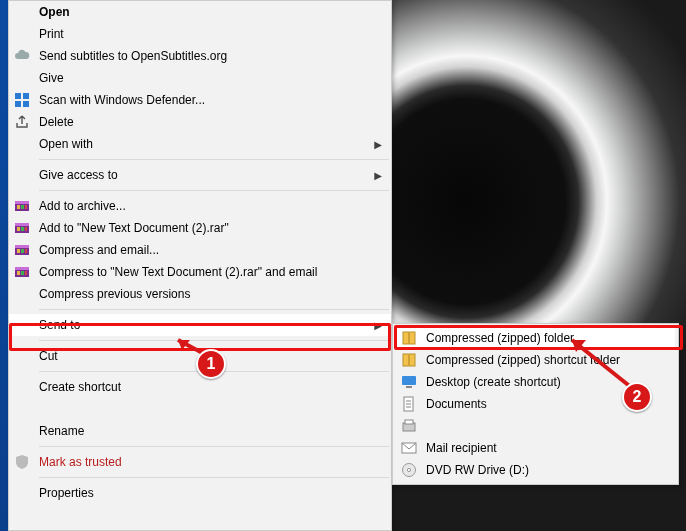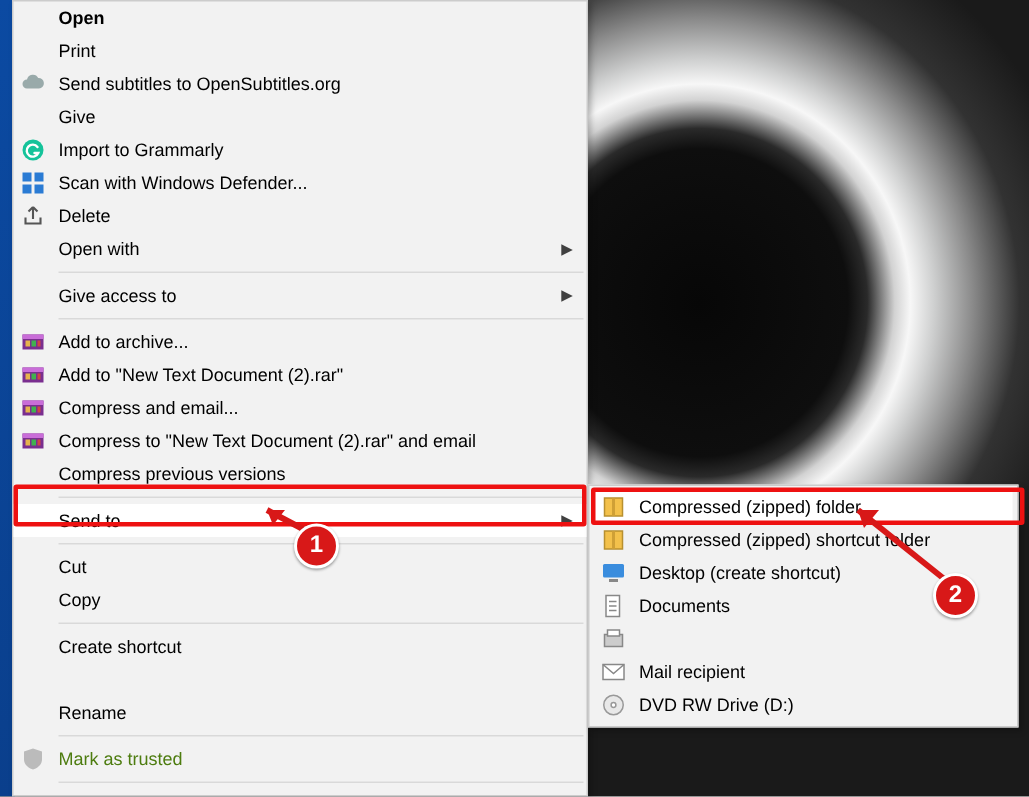--- a/index.html
+++ b/index.html
@@ -22,21 +22,21 @@
 
   .item {
     display: flex; align-items: center;
     height: 22px; padding: 0 8px 0 4px;
     cursor: default;
     position: relative;
   }
   .item .ico { width: 18px; height: 18px; margin-right: 8px; display:flex; align-items:center; justify-content:center; flex-shrink:0; }
   .item .txt { flex: 1; color: #000; white-space: nowrap; }
   .item.bold .txt { font-weight: 600; }
-  .item.disabled .txt { color: #4d7c0f; }
+  .item.disabled .txt { color: #b91c1c; }
   .item .chev { width: 10px; text-align:center; color:#404040; font-size:10px; }
   .sep { height: 1px; background: #d9d9d9; margin: 4px 2px 4px 30px; }
 
   .item.highlight { background: #ffffff; }
 
   
   .callout {
     position: absolute; border: 3px solid #e11; border-radius: 2px; pointer-events:none;
   }
   .callout.c1 { left: 9px; top: 323px; width: 382px; height: 28px; }
@@ -82,29 +82,20 @@
         </span>
         <span class="txt">Send subtitles to OpenSubtitles.org</span>
       </div>
       <div class="item">
         <span class="ico"></span>
         <span class="txt">Give</span>
       </div>
       <div class="item">
         <span class="ico">
           <svg class="i" viewBox="0 0 16 16">
-            <circle cx="8" cy="8" r="7" fill="#15c39a"></circle>
-            <path d="M11 6a4 4 0 10.5 4H9" fill="none" stroke="#fff" stroke-width="1.6" stroke-linecap="round"></path>
-          </svg>
-        </span>
-        <span class="txt">Import to Grammarly</span>
-      </div>
-      <div class="item">
-        <span class="ico">
-          <svg class="i" viewBox="0 0 16 16">
             <rect x="1" y="1" width="6" height="6" fill="#2a7bd4"></rect>
             <rect x="9" y="1" width="6" height="6" fill="#2a7bd4"></rect>
             <rect x="1" y="9" width="6" height="6" fill="#2a7bd4"></rect>
             <rect x="9" y="9" width="6" height="6" fill="#2a7bd4"></rect>
           </svg>
         </span>
         <span class="txt">Scan with Windows Defender...</span>
       </div>
       <div class="item">
         <span class="ico">
@@ -181,24 +172,20 @@
       <div class="sep"></div>
       <div class="item highlight">
         <span class="ico"></span>
         <span class="txt">Send to</span>
         <span class="chev">▶</span>
       </div>
       <div class="sep"></div>
       <div class="item">
         <span class="ico"></span>
         <span class="txt">Cut</span>
-      </div>
-      <div class="item">
-        <span class="ico"></span>
-        <span class="txt">Copy</span>
       </div>
       <div class="sep"></div>
       <div class="item">
         <span class="ico"></span>
         <span class="txt">Create shortcut</span>
       </div>
       <div class="item">
         <span class="ico"></span>
       </div>
       <div class="item">

